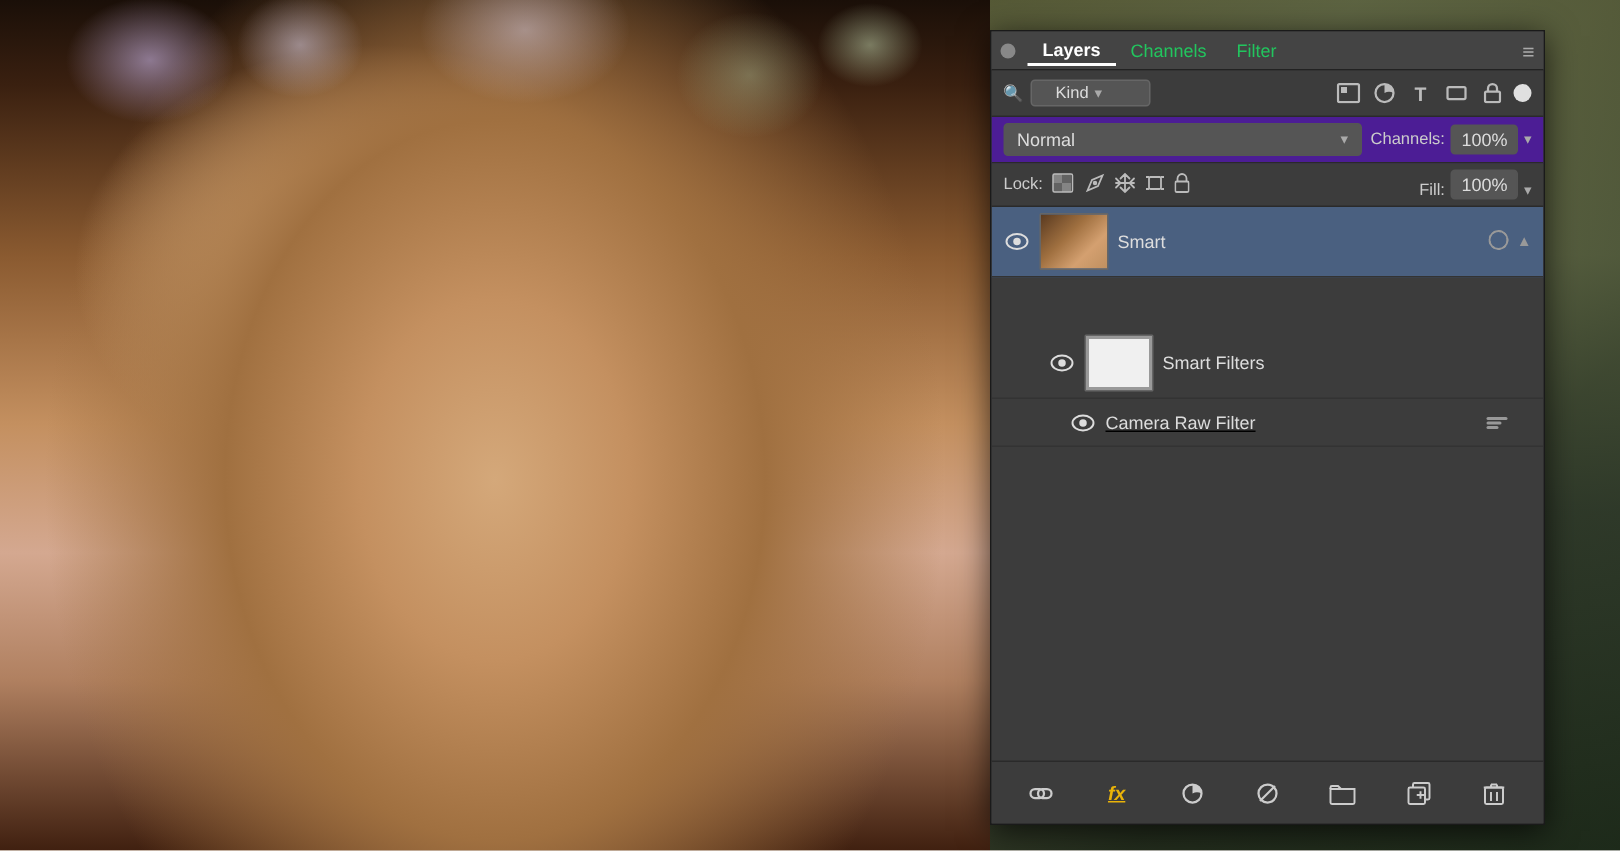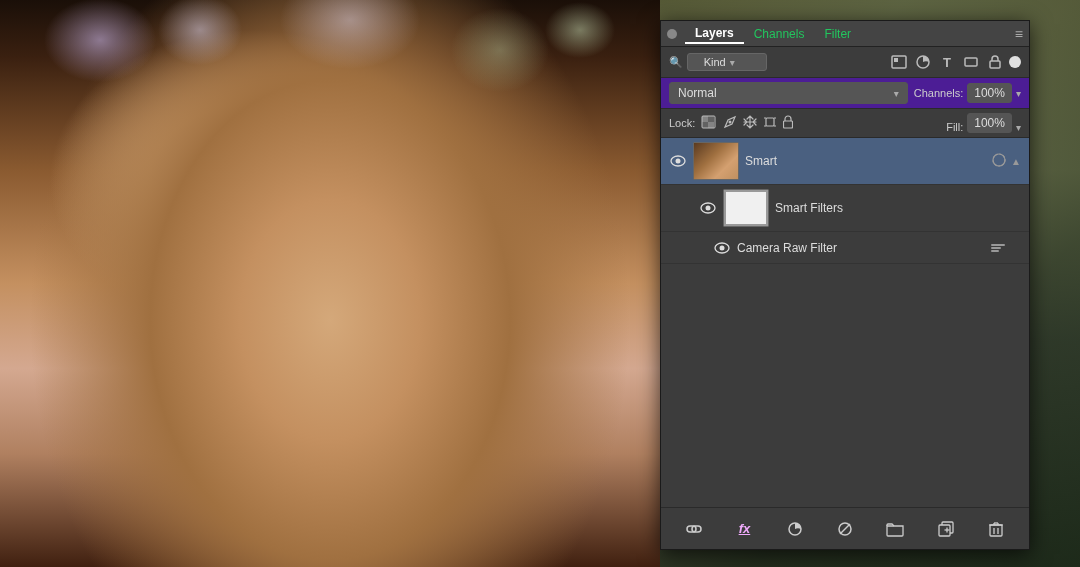--- a/index.html
+++ b/index.html
@@ -358,20 +358,21 @@
 
     
     .smart-filter-item {
       display: flex;
       align-items: center;
       padding: 5px 24px 5px 52px;
       min-height: 32px;
       cursor: pointer;
       border-bottom: 1px solid #333;
       gap: 6px;
+      text-decoration: underline;
     }
 
     .filter-settings-icon {
       margin-left: auto;
       color: #999;
       font-size: 14px;
       cursor: pointer;
       display: flex;
       flex-direction: column;
       gap: 1px;
@@ -559,21 +560,21 @@
             <svg width="16" height="16" viewBox="0 0 16 16" fill="none">
               <circle cx="8" cy="8" r="6" stroke="#999" stroke-width="1.2" fill="none"></circle>
               <circle cx="8" cy="8" r="6" stroke="#999" stroke-width="1.2" fill="none" stroke-dasharray="2 2"></circle>
             </svg>
           </span>
 
           <span class="layer-action-icon" style="font-size:10px;">▲</span>
         </div>
       </div>
 
-      <div class="layer-item" style="padding-left: 38px;">
+      <div class="layer-item" style="padding-left: 38px; margin-top: 34px;">
         <div class="eye-icon">
           <svg width="16" height="12" viewBox="0 0 16 12" fill="none">
             <ellipse cx="8" cy="6" rx="7" ry="5" stroke="#ddd" stroke-width="1.3" fill="none"></ellipse>
             <circle cx="8" cy="6" r="2.5" fill="#ddd"></circle>
           </svg>
         </div>
         <div class="layer-thumb" style="width:46px;height:38px;">
           <div class="layer-thumb-white"></div>
         </div>
         <span class="layer-name">Smart Filters</span>
@@ -600,21 +601,21 @@
 
     <div class="panel-toolbar">
 
       <div class="toolbar-btn">
         <svg width="18" height="14" viewBox="0 0 18 14" fill="none">
           <path d="M7 7 A3 3 0 0 1 10 4 H13 A3 3 0 0 1 13 10 H10 A3 3 0 0 1 7 7 Z" stroke="#ccc" stroke-width="1.5" fill="none"></path>
           <path d="M11 7 A3 3 0 0 1 8 10 H5 A3 3 0 0 1 5 4 H8 A3 3 0 0 1 11 7 Z" stroke="#ccc" stroke-width="1.5" fill="none"></path>
         </svg>
       </div>
 
-      <div class="toolbar-btn" style="font-size:13px;font-style:italic;font-weight:bold;color:#f0abfc;text-decoration:underline;">
+      <div class="toolbar-btn" style="font-size:13px;font-style:italic;font-weight:bold;color:#eab308;text-decoration:underline;">
         <span>fx</span>
       </div>
 
       <div class="toolbar-btn">
         <svg width="16" height="16" viewBox="0 0 16 16" fill="none">
           <circle cx="8" cy="8" r="6" stroke="#ccc" stroke-width="1.5" fill="none"></circle>
           <path d="M8 2 A6 6 0 0 1 14 8 A6 6 0 0 0 8 8 Z" fill="#ccc"></path>
         </svg>
       </div>
 

